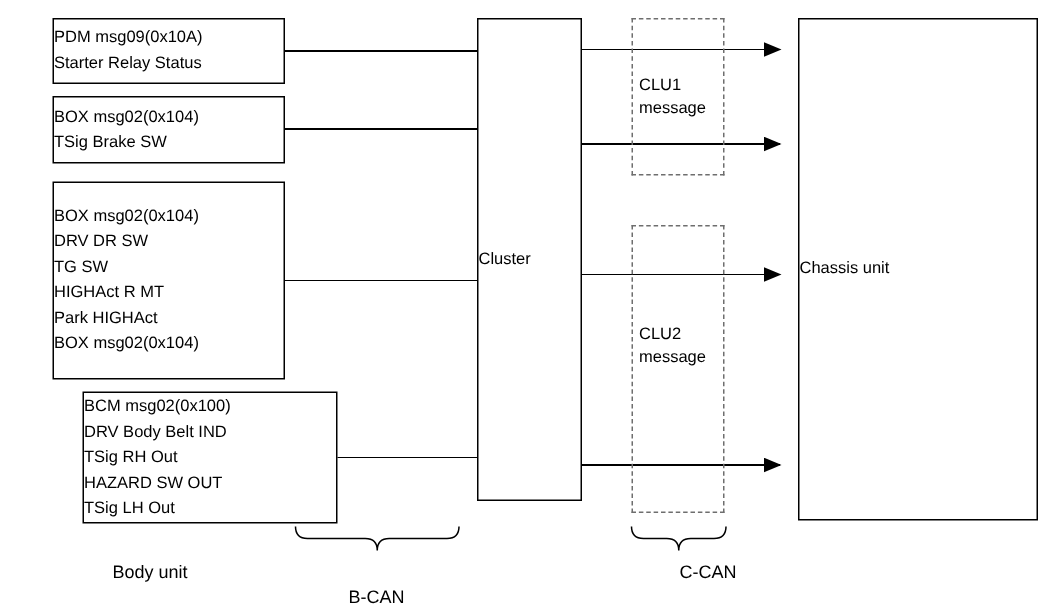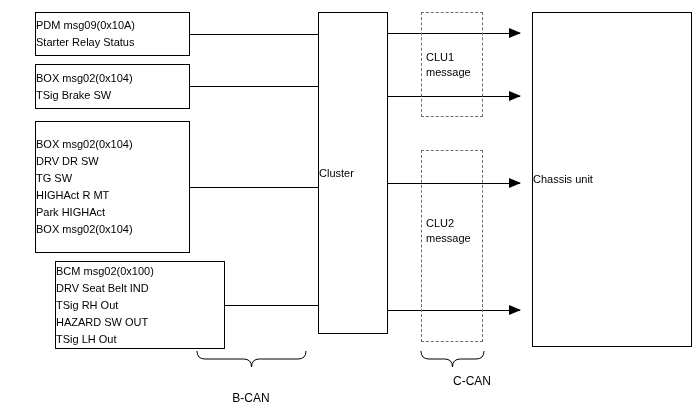--- a/index.html
+++ b/index.html
@@ -113,21 +113,21 @@
     <div class="bl">BOX msg02(0x104)</div>
     <div class="bl">DRV DR SW</div>
     <div class="bl">TG SW</div>
     <div class="bl">HIGHAct R MT</div>
     <div class="bl">Park HIGHAct</div>
     <div class="bl">BOX msg02(0x104)</div>
   </div>
 
   <div class="box" id="box-bcm">
     <div class="bl">BCM msg02(0x100)</div>
-    <div class="bl">DRV Seat Belt IND</div>
+    <div class="bl">DRV Body Belt IND</div>
     <div class="bl">TSig RH Out</div>
     <div class="bl">HAZARD SW OUT</div>
     <div class="bl">TSig LH Out</div>
   </div>
 
   <div class="box" id="box-cluster">
     <div class="bl">Cluster</div>
   </div>
 
   <div class="box dashed-box" id="box-clu1">
@@ -135,16 +135,17 @@
   </div>
 
   <div class="box dashed-box clu2-pad" id="box-clu2">
     <div>CLU2 message</div>
   </div>
 
   <div class="box" id="box-chassis">
     <div class="bl">Chassis unit</div>
   </div>
 
+  <div class="plain-label" id="lbl-body">Body unit</div>
   <div class="plain-label" id="lbl-bcan">B-CAN</div>
   <div class="plain-label" id="lbl-ccan">C-CAN</div>
 
 </div>
 
 </body></html>

